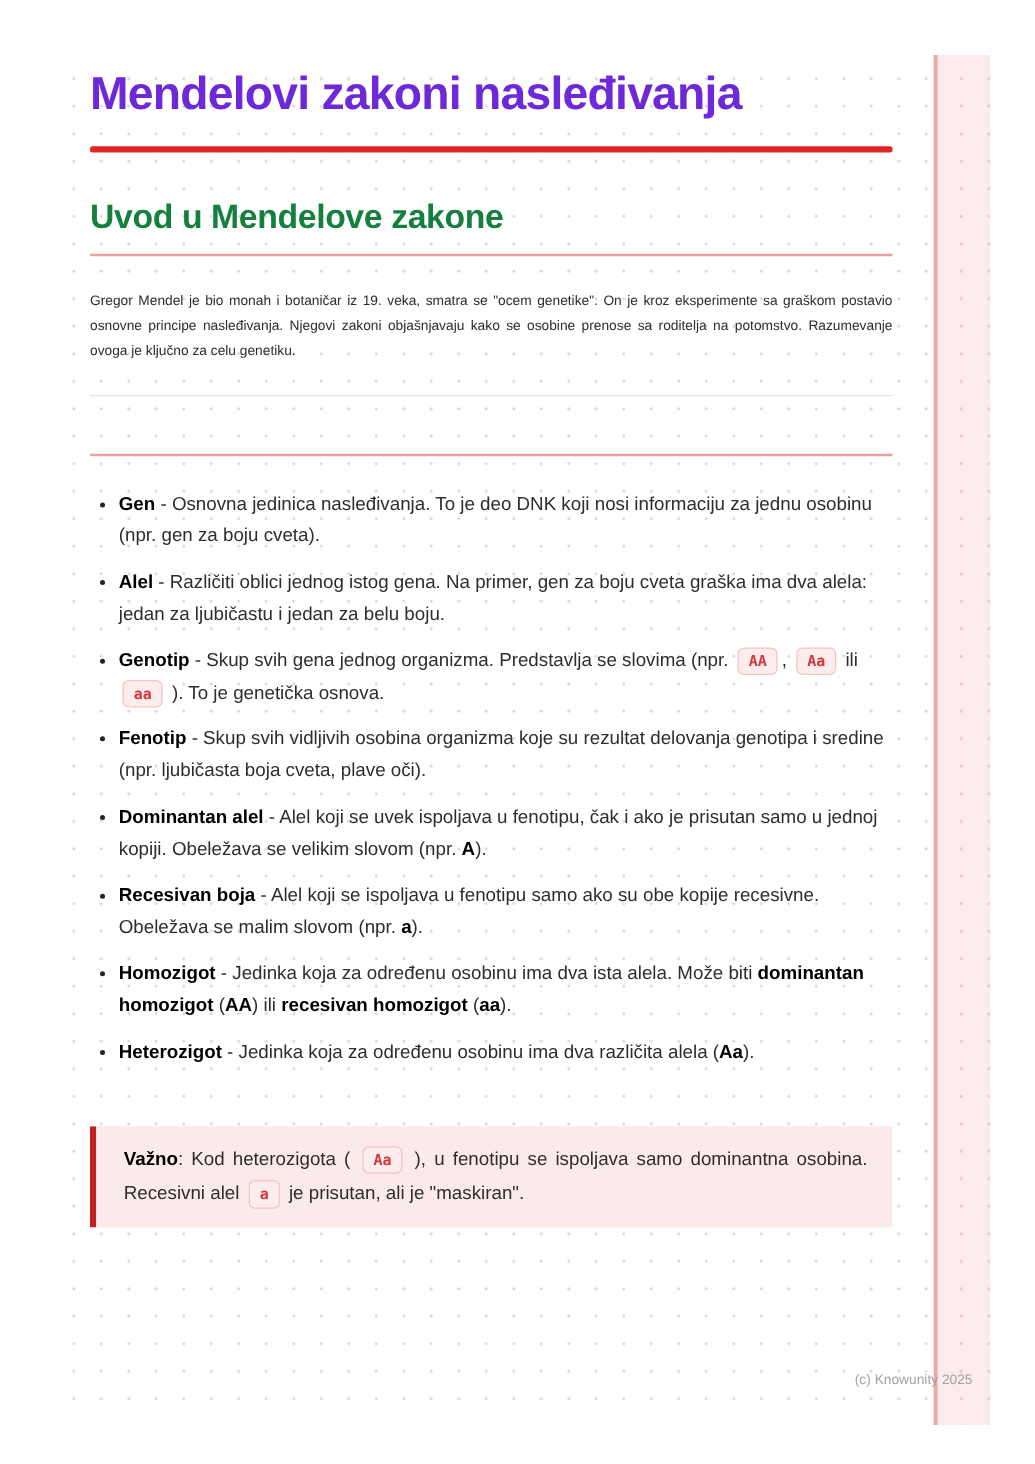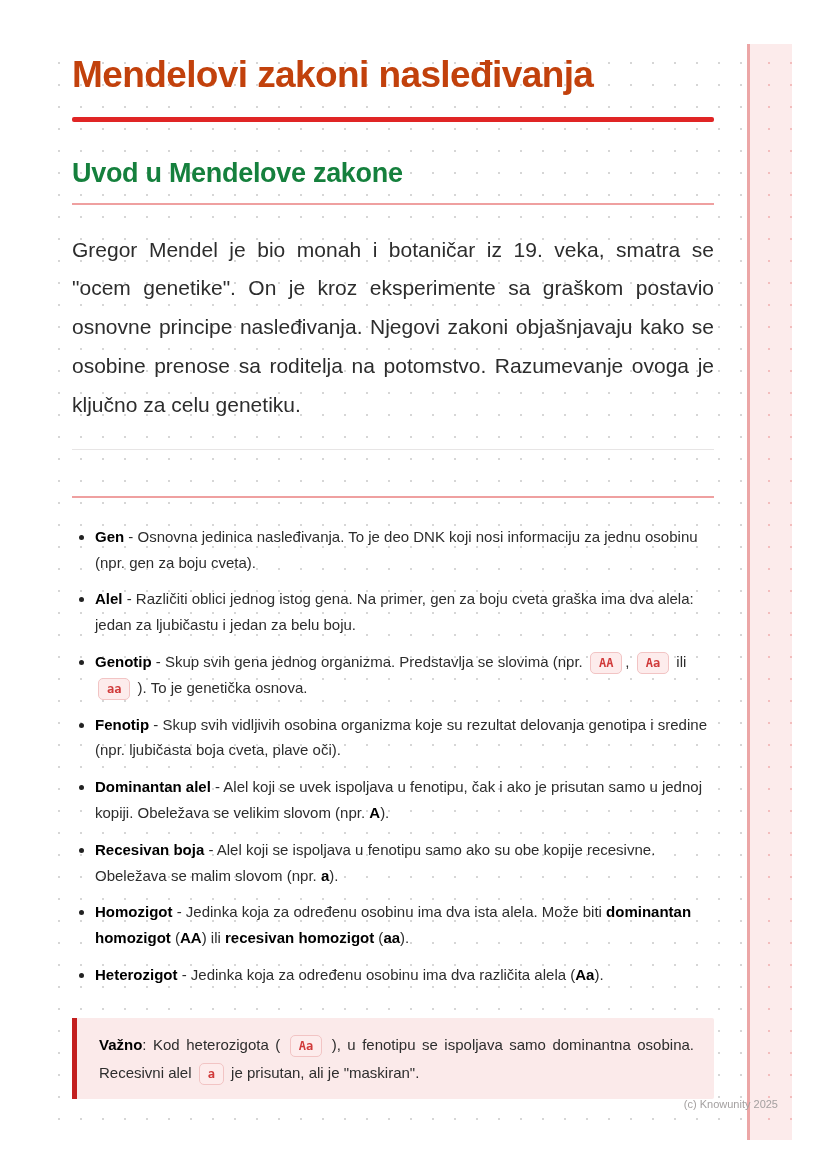--- a/index.html
+++ b/index.html
@@ -37,21 +37,21 @@
     position: absolute;
     left: 72px; top: 54px;
     width: 642px;
   }
   h1.doc-title {
     margin: 0 0 20px 0;
     font-size: 37px;
     line-height: 1.15;
     font-weight: 800;
     letter-spacing: -0.6px;
-    color: #c2410c;
+    color: #6d28d9;
   }
   .title-rule {
     height: 5px;
     background: #e02525;
     border-radius: 2px;
     margin: 0 0 36px 0;
   }
   h2.section-heading {
     margin: 0 0 14px 0;
     font-size: 27px;
@@ -60,21 +60,21 @@
     letter-spacing: -0.3px;
     color: #15803d;
   }
   .h2-rule {
     height: 2px;
     background: #efa0a0;
     margin: 0 0 26px 0;
   }
   p.body {
     margin: 0 0 24px 0;
-    font-size: 21px;
+    font-size: 11px;
     line-height: 1.85;
     color: #2d2d2d;
   }
   p.justify { text-align: justify; }
   .divider {
     height: 1px;
     background: #e7e5e5;
     margin: 16px 0 46px 0;
   }
   ul.terms {
@@ -97,21 +97,21 @@
     color: #d03a3a;
     background: #fdecec;
     border: 1px solid #f2c4c4;
     border-radius: 5px;
     padding: 2px 8px;
     margin: 0 3px;
     line-height: 1.35;
     vertical-align: baseline;
   }
   .callout {
-    margin-top: 30px;
+    margin-top: 46px;
     background: #fbeaea;
     border-left: 5px solid #c31f1f;
     border-radius: 0 2px 2px 0;
     padding: 13px 20px 13px 22px;
   }
   .callout-text {
     margin: 0;
     font-size: 15px;
     line-height: 1.85;
     text-align: justify;

